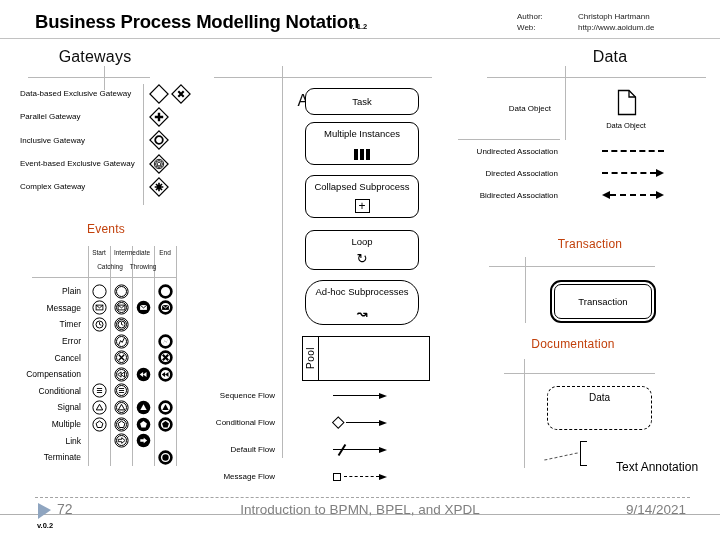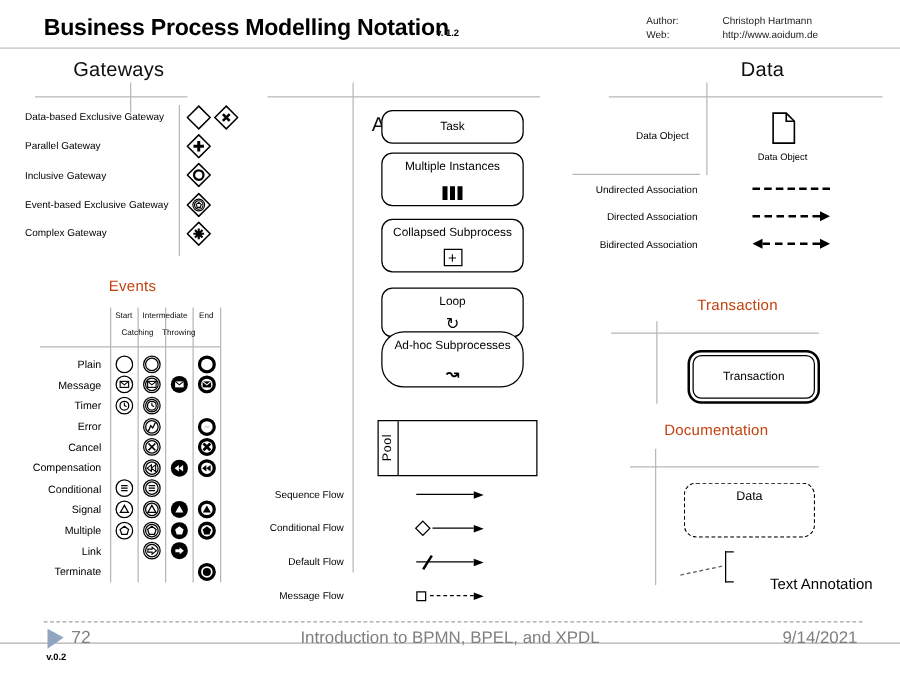--- a/index.html
+++ b/index.html
@@ -491,21 +491,21 @@
         <div class="act-marker">
           <span class="plus-box">+</span>
         </div>
       </div>
       <div class="act-box" style="top: 230px; height: 40px;">
         <div class="act-label top">Loop</div>
         <div class="act-marker">
           <span class="loop-mark">↻</span>
         </div>
       </div>
-      <div class="act-box" style="top: 265px; height: 45px; border-radius: 18px;">
+      <div class="act-box" style="top: 280px; height: 45px; border-radius: 18px;">
         <div class="act-label top">Ad-hoc Subprocesses</div>
         <div class="act-marker">
           <span class="adhoc-mark">↝</span>
         </div>
       </div>
     </div>
 
   <div id="pool-box">
     <div id="pool-band">
       <span id="pool-label">Pool</span>

